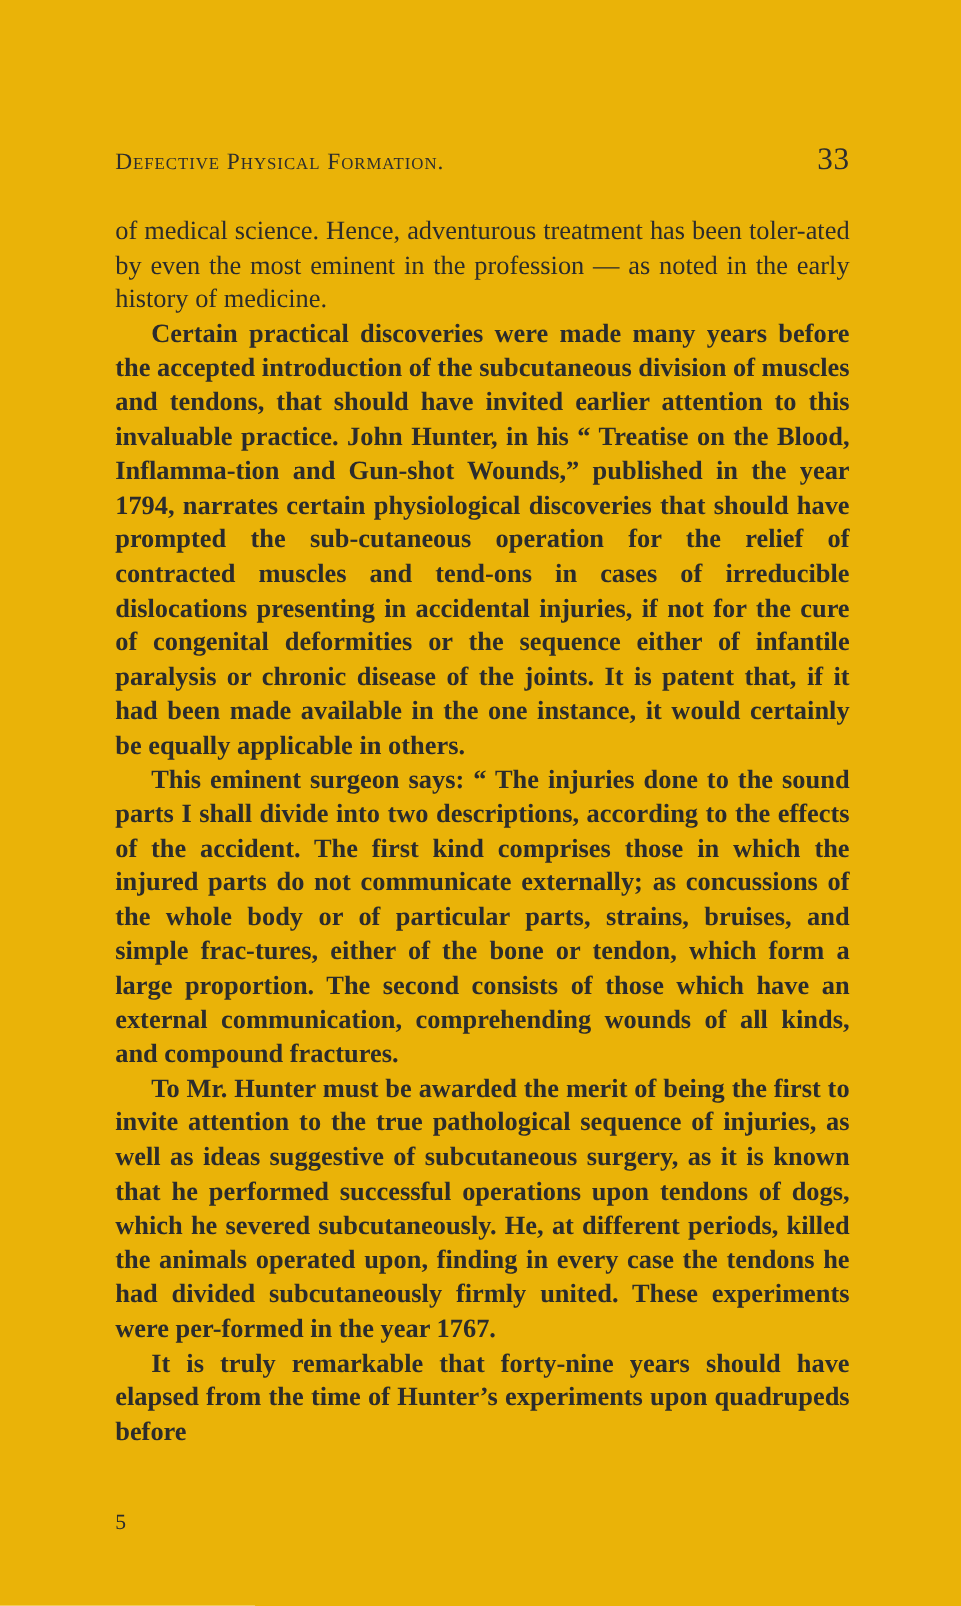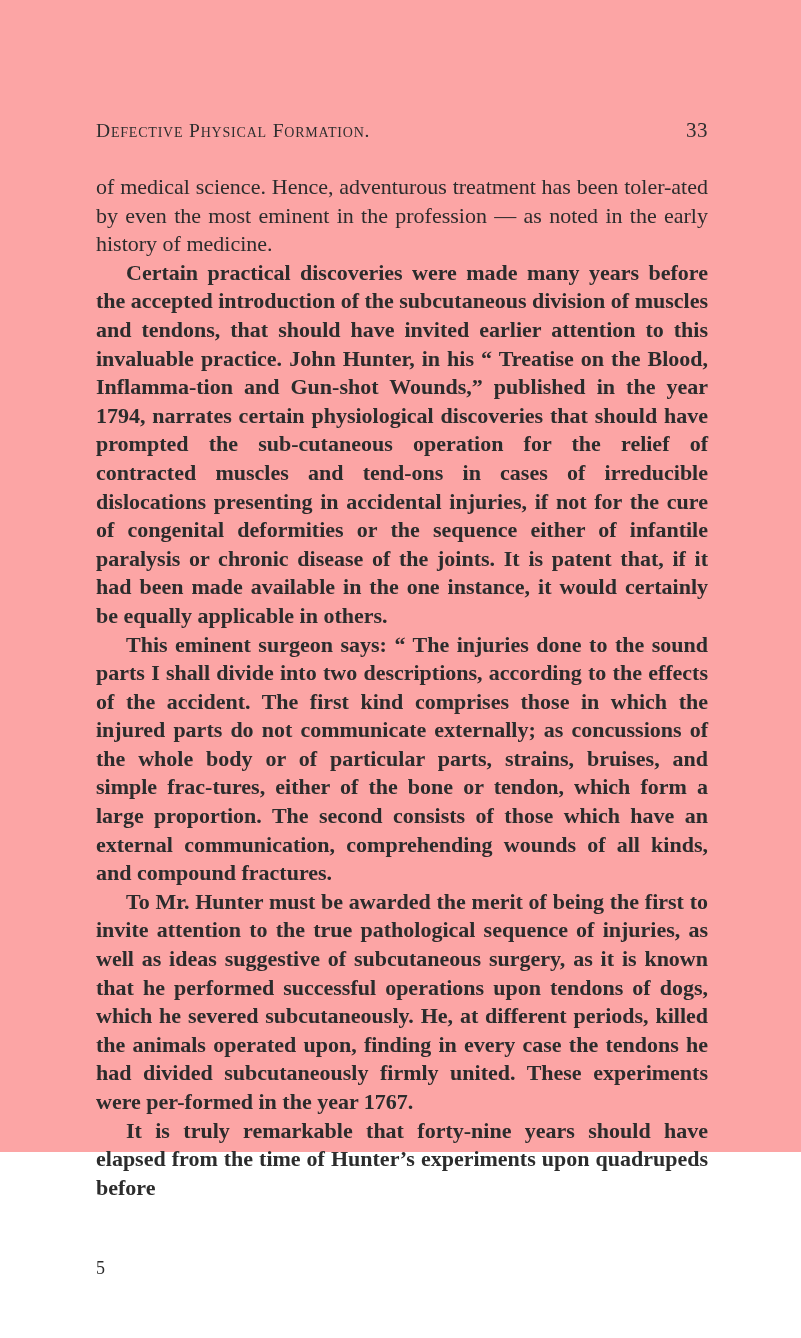--- a/index.html
+++ b/index.html
@@ -12,22 +12,22 @@
     height: 1338px;
     position: relative;
     font-family: "Liberation Serif", serif;
     color: #2b2b2b;
     overflow: hidden;
   }
   .page {
     position: absolute;
     left: 0; top: 0;
     width: 801px;
-    height: 1152px;
-    background: #fca5a5;
+    height: 1338px;
+    background: #eab308;
   }
   .content {
     position: absolute;
     left: 96px;
     top: 118px;
     width: 612px;
   }
   .header {
     display: flex;
     align-items: baseline;
@@ -37,21 +37,21 @@
     margin-bottom: 30px;
   }
   .header-title {
     font-size: 19.5px;
     font-variant: small-caps;
     letter-spacing: 0.8px;
     color: #2e2e2e;
     white-space: nowrap;
   }
   .header-page {
-    font-size: 21px;
+    font-size: 26px;
     color: #2e2e2e;
     font-family: "Liberation Serif", serif;
   }
   p.para {
     font-size: 22px;
     line-height: 28.6px;
     margin: 0 0 0 0;
     text-align: justify;
     text-indent: 30px;
     color: #2c2c2c;

